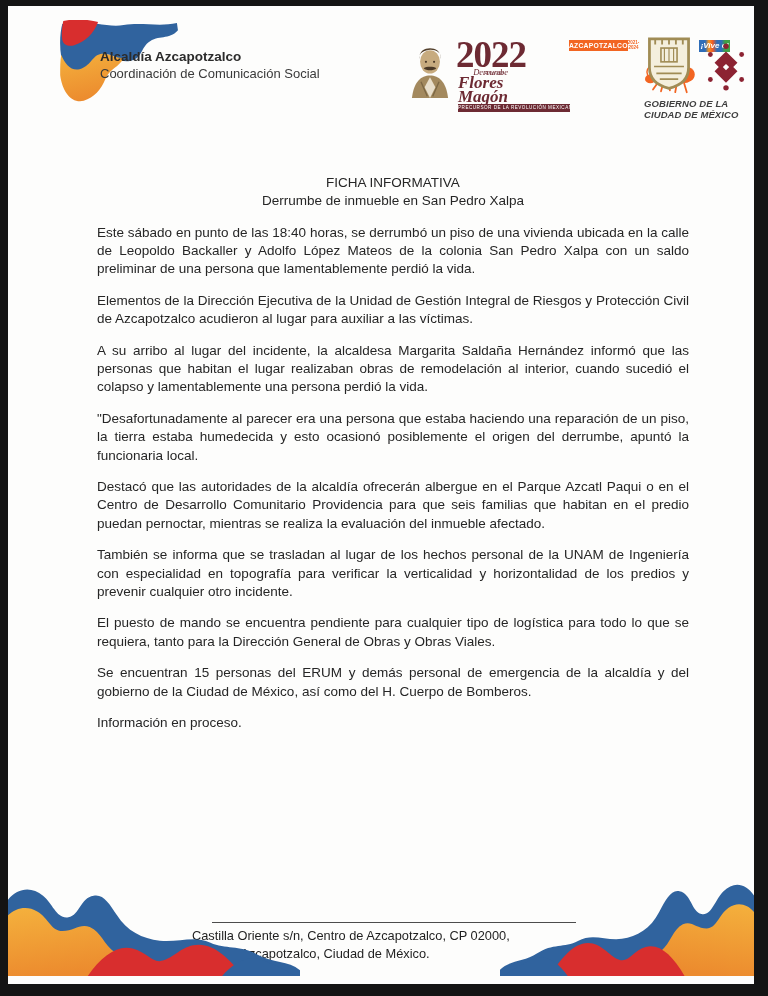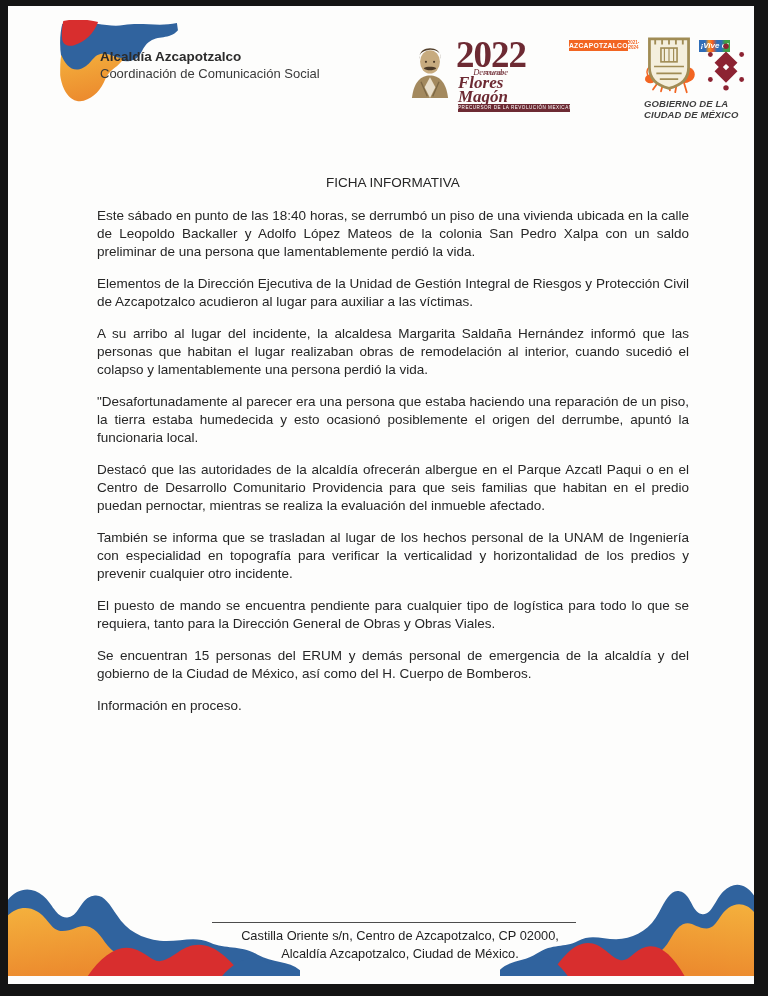--- a/index.html
+++ b/index.html
@@ -45,21 +45,21 @@
   .gob-text{position:absolute;left:636px;top:92px;width:118px;font-weight:bold;font-size:9.5px;line-height:11px;color:#3f3f3f;letter-spacing:.1px;font-style:italic;}
 
   
   .content{position:absolute;left:89px;top:168px;width:592px;font-size:13.5px;color:#262626;}
   .dateline{text-align:right;line-height:18px;margin-bottom:21px;}
   .doc-title{text-align:center;line-height:17.5px;margin-bottom:15px;}
   .content p{margin:0 0 13.5px 0;text-align:justify;line-height:18.2px;}
 
   
   .footer-rule{position:absolute;left:204px;top:916px;width:364px;height:0;border-top:1.4px solid #4c4c4c;}
-  .footer-address{position:absolute;left:184px;top:921px;width:416px;text-align:center;font-size:12.8px;line-height:17.5px;color:#1f1f1f;}
+  .footer-address{position:absolute;left:184px;top:921px;width:416px;font-size:12.8px;line-height:17.5px;color:#1f1f1f;}
   .wave-left{position:absolute;left:0;bottom:8px;width:292px;height:90px;}
   .wave-right{position:absolute;right:0;bottom:8px;width:254px;height:95px;}
   .wave-right svg{transform:scaleX(-1);}
   .wave-left svg,.wave-right svg,.wave-logo svg{width:100%;height:100%;display:block;}
 </style>
 </head>
 <body>
 
 <div class="page">
 
@@ -149,20 +149,21 @@
     </g>
   </svg>
   <div class="gob-text">
     <div>GOBIERNO DE LA</div>
     <div>CIUDAD DE MÉXICO</div>
   </div>
 
   <div class="content">
     <div class="doc-title">
       <div>FICHA INFORMATIVA</div>
+      <div>Derrumbe de inmueble en San Pedro Xalpa</div>
     </div>
     <p>Este sábado en punto de las 18:40 horas, se derrumbó un piso de una  vivienda ubicada en la calle de Leopoldo Backaller y Adolfo López Mateos de la colonia San Pedro Xalpa con un saldo preliminar de una persona que lamentablemente perdió la vida.</p>
     <p>Elementos de la Dirección Ejecutiva de la Unidad de Gestión Integral de Riesgos y Protección Civil de Azcapotzalco acudieron al lugar para auxiliar a las víctimas.</p>
     <p>A su arribo al lugar del incidente, la alcaldesa Margarita Saldaña Hernández informó que las personas que habitan el lugar realizaban obras de remodelación al interior, cuando sucedió el colapso y lamentablemente una persona perdió la vida.</p>
     <p>"Desafortunadamente al parecer era una persona que estaba haciendo una reparación de un piso, la tierra estaba humedecida y esto ocasionó posiblemente el origen del derrumbe, apuntó la funcionaria local.</p>
     <p>Destacó que las autoridades de la alcaldía ofrecerán albergue en el Parque Azcatl Paqui o en el Centro de Desarrollo Comunitario Providencia para que seis familias que habitan en el predio puedan pernoctar, mientras se realiza la evaluación del inmueble afectado.</p>
     <p>También se informa que se trasladan al lugar de los hechos personal de la UNAM de Ingeniería con especialidad en topografía para verificar la verticalidad y horizontalidad de los predios y prevenir cualquier otro incidente.</p>
     <p>El puesto de mando se encuentra pendiente para cualquier tipo de logística para todo lo que se requiera, tanto para la Dirección General de Obras y Obras Viales.</p>
     <p>Se encuentran 15 personas del ERUM y demás personal de emergencia de la alcaldía y del gobierno de la Ciudad de México, así como del H. Cuerpo de Bomberos.</p>
     <p>Información en proceso.</p>

